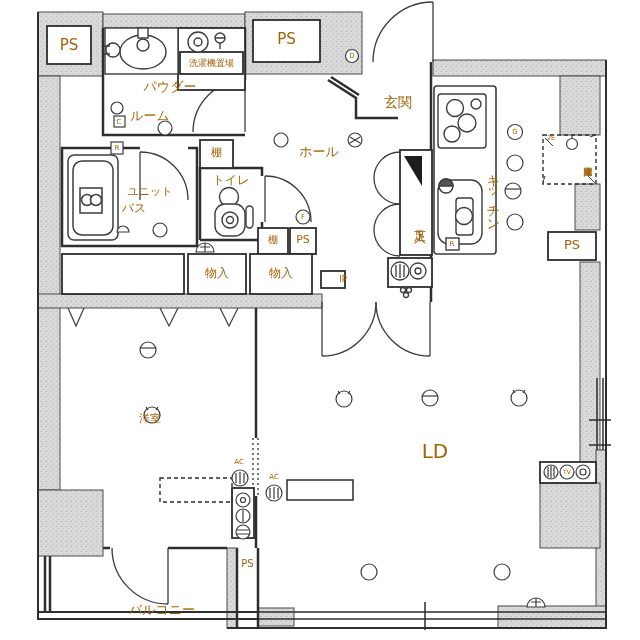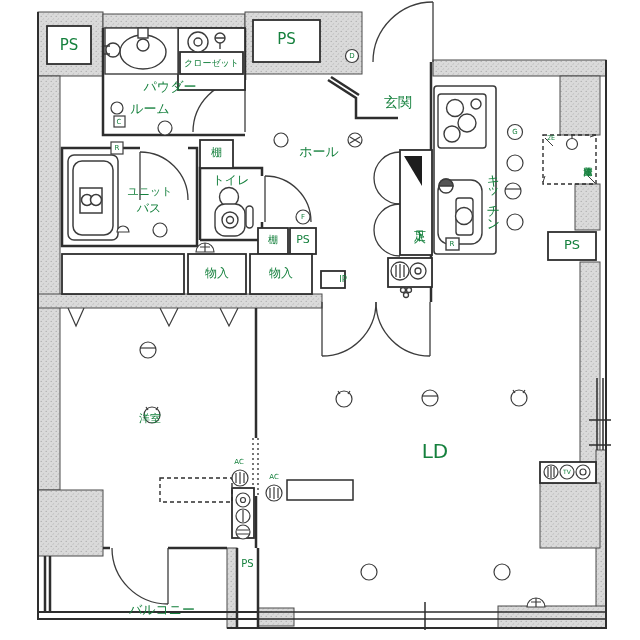--- a/index.html
+++ b/index.html
@@ -1,19 +1,19 @@
 <!DOCTYPE html>
 <html><head>
 <meta charset="utf-8">
 <style>
   html,body{margin:0;padding:0;background:#ffffff;}
   #plan{position:relative;width:640px;height:640px;background:#ffffff;overflow:hidden;
         font-family:"DejaVu Sans",sans-serif;}
   #plan svg{position:absolute;left:0;top:0;}
-  .lbl{position:absolute;color:#15803d;text-align:center;line-height:1.25;
+  .lbl{position:absolute;color:#a16207;text-align:center;line-height:1.25;
        font-family:"DejaVu Sans",sans-serif;white-space:nowrap;}
   .v{writing-mode:vertical-rl;text-orientation:upright;white-space:normal;line-height:1.05;}
   .tiny{font-size:7px;letter-spacing:0;}
   .brk{word-break:break-all;white-space:normal;line-height:1.1;}
 </style>
 </head>
 <body>
 
 <div id="plan">
 
@@ -268,33 +268,33 @@
         <circle cx="243" cy="500" r="2.5"></circle>
     <circle cx="243" cy="516" r="7"></circle>
         <path d="M243,510 v12"></path>
     <circle cx="243" cy="532" r="7"></circle>
         <path d="M237,530 h12 M237,534 h12"></path>
   </g>
 </svg>
 
 <div class="lbl" style="left:47px;top:36px;width:44px;font-size:15px;">PS</div>
 <div class="lbl" style="left:104px;top:79px;width:92px;font-size:13px;padding-left:20px;">パウダー</div>
-<div class="lbl" style="left:104px;top:101px;width:92px;font-size:13px;">ルーム</div>
-<div class="lbl" style="left:181px;top:58px;width:61px;font-size:9px;letter-spacing:0;">クローゼット</div>
+<div class="lbl" style="left:104px;top:108px;width:92px;font-size:13px;">ルーム</div>
+<div class="lbl" style="left:181px;top:58px;width:61px;font-size:9px;letter-spacing:0;">洗濯機置場</div>
 <div class="lbl" style="left:253px;top:30px;width:67px;font-size:15px;">PS</div>
 <div class="lbl" style="left:368px;top:94px;width:60px;font-size:14px;">玄関</div>
 <div class="lbl" style="left:288px;top:144px;width:62px;font-size:13px;">ホール</div>
 <div class="lbl v" style="left:478px;top:146px;width:22px;height:100px;font-size:13px;">キッチン</div>
 <div class="lbl v" style="left:550px;top:140px;width:42px;height:40px;font-size:9px;">冷蔵庫置場</div>
 <div class="lbl tiny" style="left:544px;top:134px;width:14px;font-size:6.5px;">2E</div>
 <div class="lbl" style="left:548px;top:237px;width:48px;font-size:13px;">PS</div>
 <div class="lbl" style="left:201px;top:146px;width:31px;font-size:11px;">棚</div>
 <div class="lbl" style="left:203px;top:173px;width:56px;font-size:12px;">トイレ</div>
 <div class="lbl" style="left:112px;top:185px;width:76px;font-size:11px;">ユニット</div>
-<div class="lbl" style="left:111px;top:201px;width:76px;font-size:12px;text-align:center;">バス</div>
+<div class="lbl" style="left:96px;top:201px;width:76px;font-size:12px;text-align:center;">バス</div>
 <div class="lbl" style="left:190px;top:266px;width:54px;font-size:12px;">物入</div>
 <div class="lbl" style="left:252px;top:266px;width:58px;font-size:12px;">物入</div>
 <div class="lbl" style="left:259px;top:234px;width:28px;font-size:10px;">棚</div>
 <div class="lbl" style="left:290px;top:233px;width:26px;font-size:11px;">PS</div>
 <div class="lbl v" style="left:406px;top:188px;width:20px;height:66px;font-size:12px;">下足入</div>
 <div class="lbl" style="left:124px;top:412px;width:52px;font-size:11px;">洋室</div>
 <div class="lbl" style="left:413px;top:439px;width:44px;font-size:20px;">LD</div>
 <div class="lbl" style="left:90px;top:602px;width:144px;font-size:13px;">バルコニー</div>
 <div class="lbl brk" style="left:241px;top:558px;width:13px;font-size:10px;">PS</div>
 

